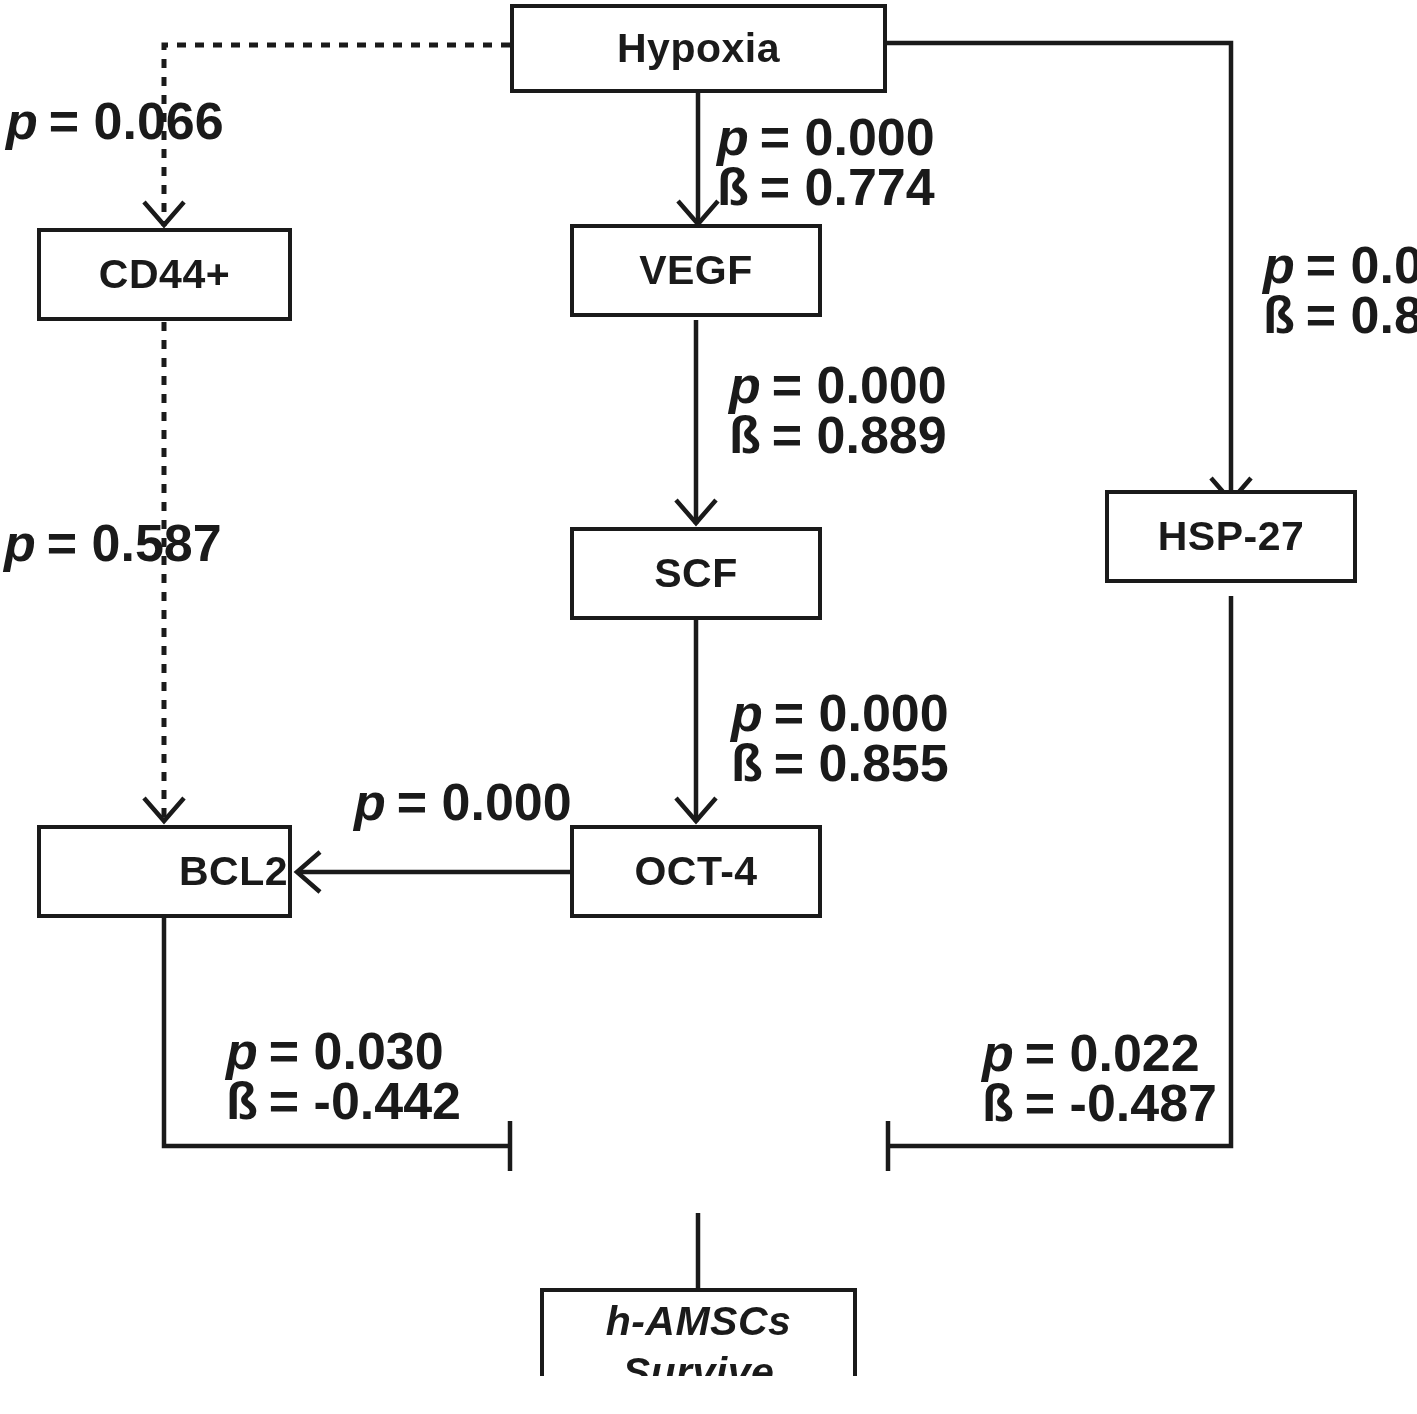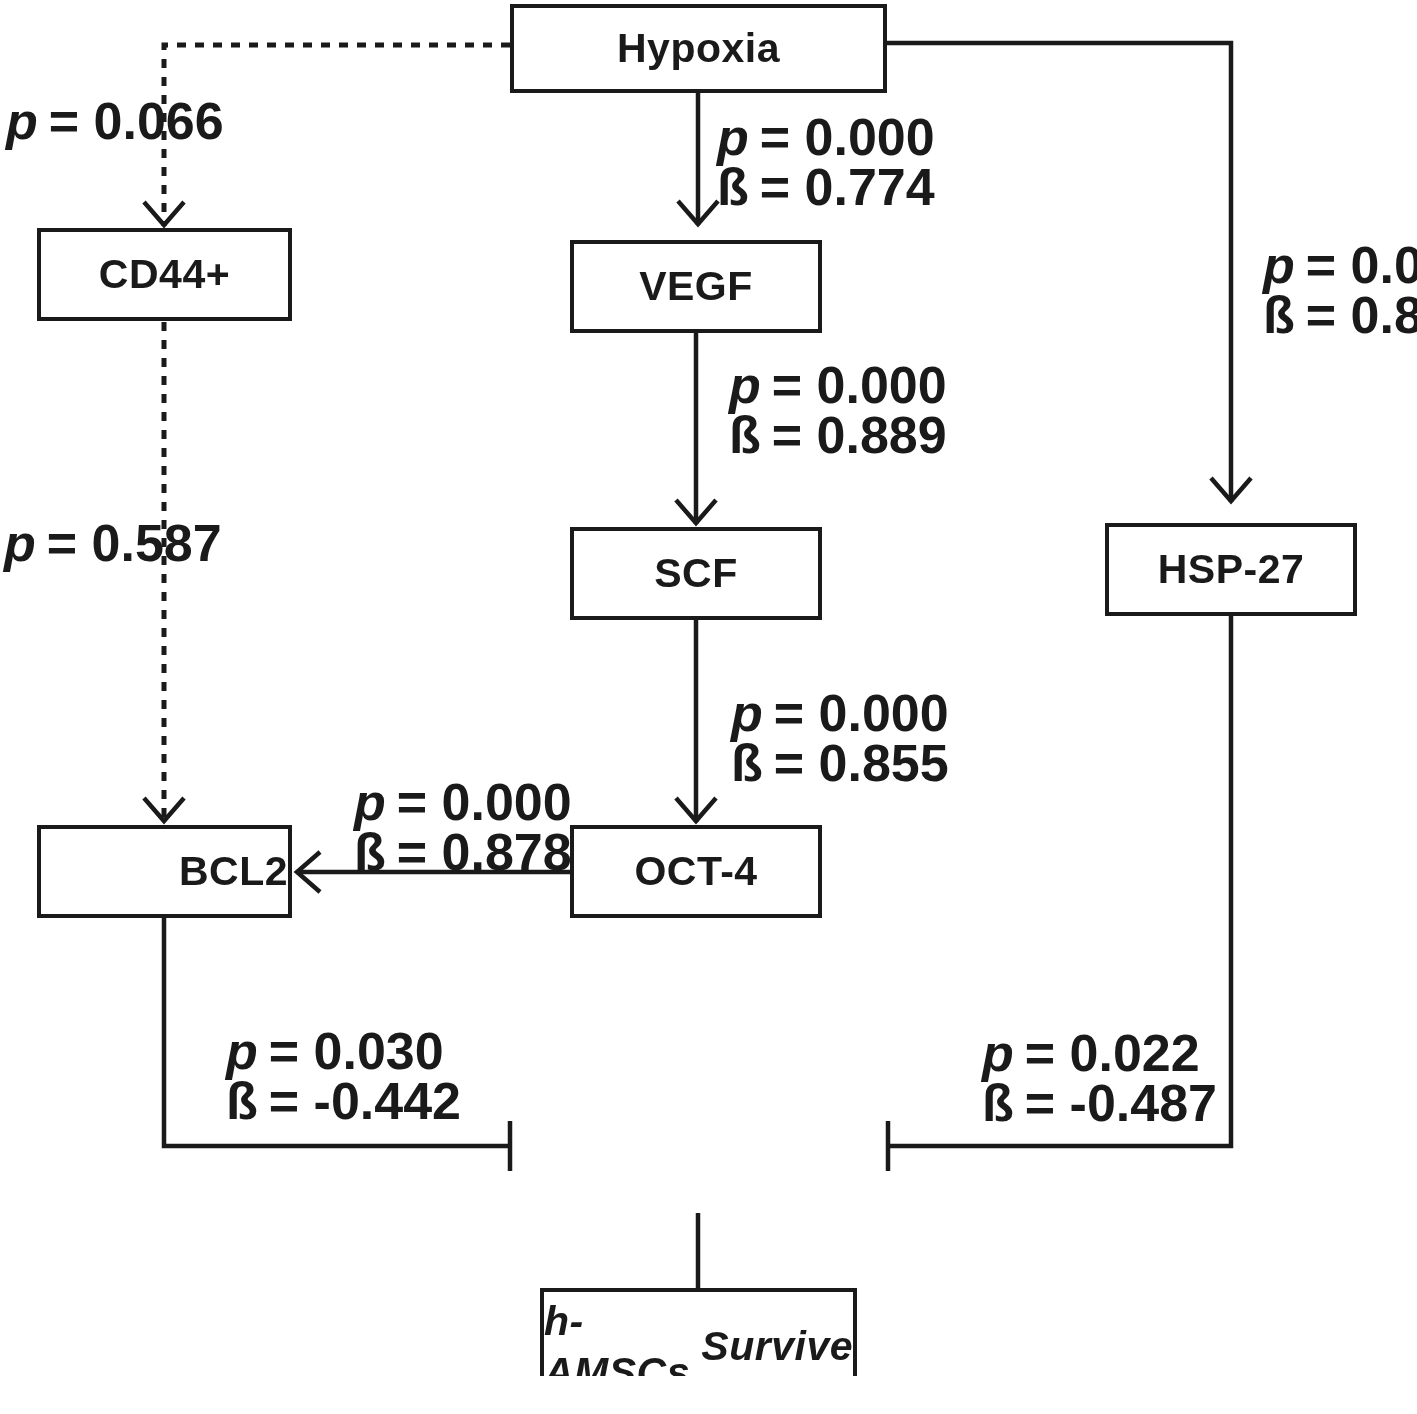--- a/index.html
+++ b/index.html
@@ -25,21 +25,21 @@
     display: flex;
     align-items: center;
     justify-content: center;
     font-weight: bold;
     font-size: 41px;
     letter-spacing: 0.5px;
     color: #1a1a1a;
     z-index: 2;
   }
   .node.two-line {
-    flex-direction: row;
+    flex-direction: column;
     font-style: italic;
     line-height: 1.25;
   }
   .elabel {
     position: absolute;
     font-weight: bold;
     font-size: 52px;
     line-height: 50px;
     white-space: nowrap;
     color: #1a1a1a;
@@ -86,25 +86,25 @@
   </svg>
 
   <div class="node" style="left:510px; top:4px; width:377px; height:89px;">
     <span>Hypoxia</span>
   </div>
 
   <div class="node" style="left:37px; top:228px; width:255px; height:93px;text-align:right;">
     <span>CD44+</span>
   </div>
 
-  <div class="node" style="left:570px; top:240px; width:252px; height:93px;">
+  <div class="node" style="left:570px; top:224px; width:252px; height:93px;">
     <span>VEGF</span>
   </div>
 
-  <div class="node" style="left:1105px; top:523px; width:252px; height:93px;justify-content:center;">
+  <div class="node" style="left:1105px; top:490px; width:252px; height:93px;justify-content:center;">
     <span>HSP-27</span>
   </div>
 
   <div class="node" style="left:570px; top:527px; width:252px; height:93px;">
     <span>SCF</span>
   </div>
 
   <div class="node" style="left:570px; top:825px; width:252px; height:93px;">
     <span>OCT-4</span>
   </div>
@@ -142,21 +142,20 @@
     <div><span class="sym-u">ß</span><span>= 0.889</span></div>
   </div>
 
   <div class="elabel" style="left:731px; top:688px;">
     <div><span class="sym-i">p</span><span>= 0.000</span></div>
     <div><span class="sym-u">ß</span><span>= 0.855</span></div>
   </div>
 
   <div class="elabel" style="left:354px; top:777px;">
     <div><span class="sym-i">p</span><span>= 0.000</span></div>
-    <div><span class="sym-u">ß</span><span>= 0.878</span></div>
   </div>
 
   <div class="elabel" style="left:226px; top:1026px;">
     <div><span class="sym-i">p</span><span>= 0.030</span></div>
     <div><span class="sym-u">ß</span><span>= -0.442</span></div>
   </div>
 
   <div class="elabel" style="left:982px; top:1028px;">
     <div><span class="sym-i">p</span><span>= 0.022</span></div>
     <div><span class="sym-u">ß</span><span>= -0.487</span></div>

